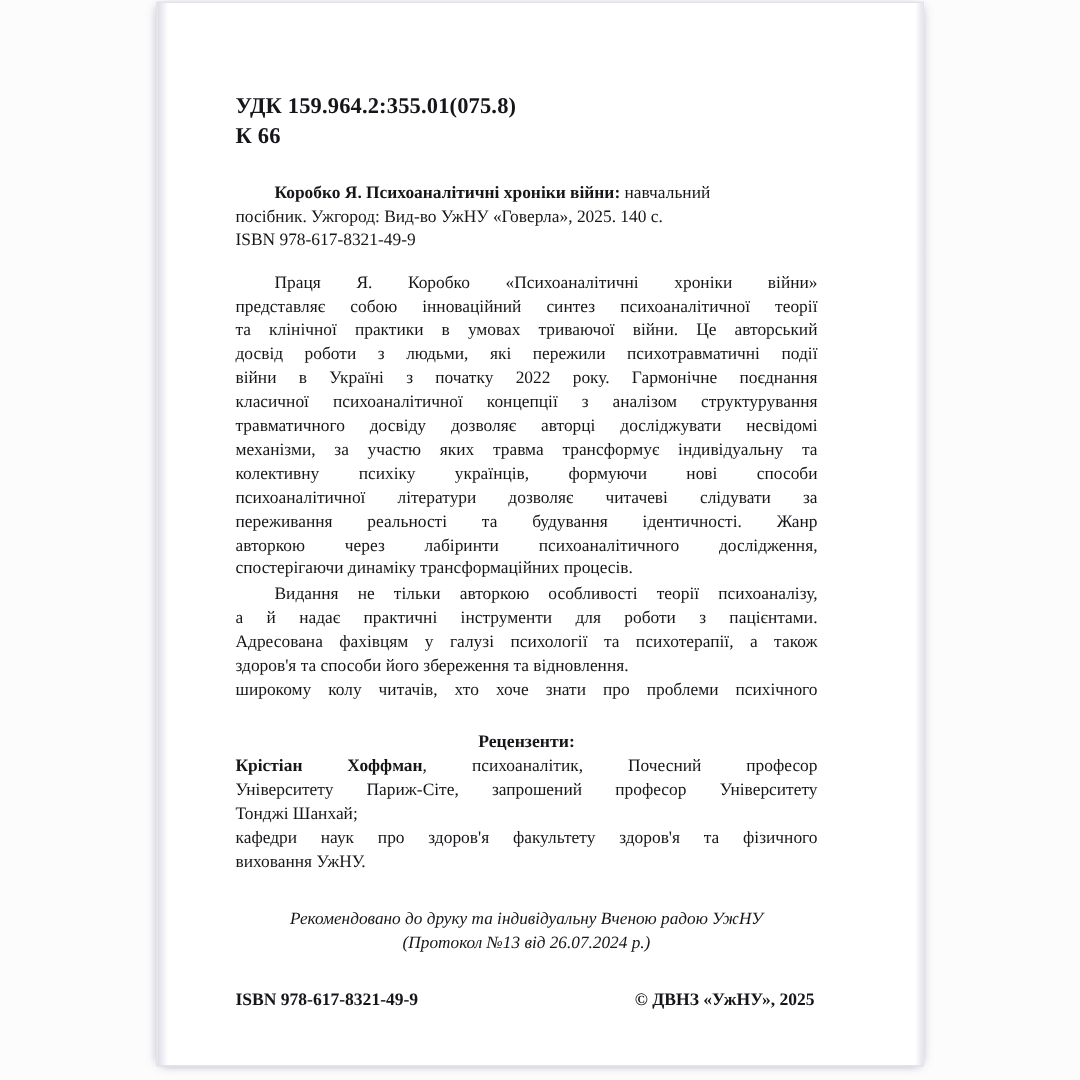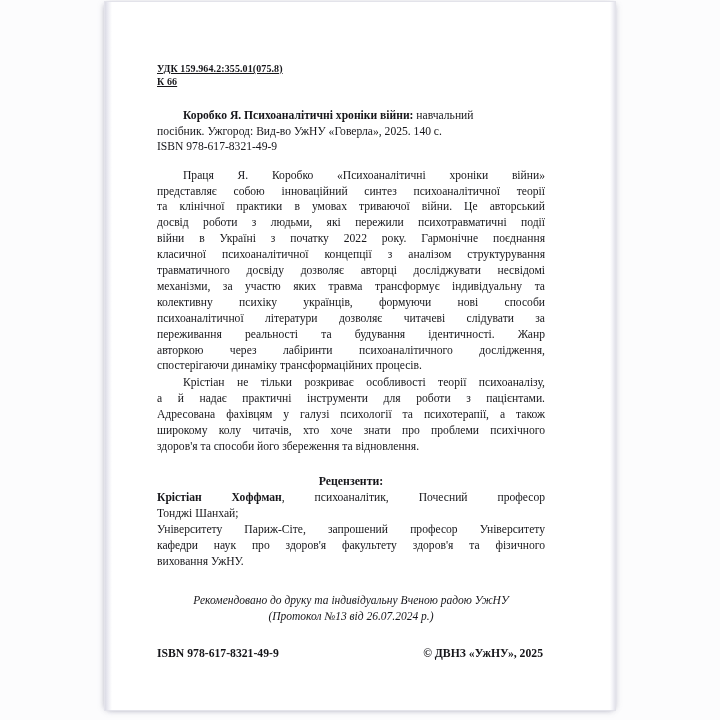--- a/index.html
+++ b/index.html
@@ -72,24 +72,23 @@
   }
 
   .line {
     white-space: nowrap;
   }
 
   .bold { font-weight: bold; }
 
   .cat-block {
     font-weight: bold;
-    font-size: 10px;
+    font-size: 15px;
     line-height: 1.30;
     letter-spacing: 0.1px;
-    text-decoration: underline;
   }
 
   .imprint {
     margin-top: 20px;
     text-align: justify;
     text-justify: inter-word;
     font-size: 11.6px;
     line-height: 1.34;
   }
   .imprint .indent-run { display: inline-block; width: 26px; }
@@ -184,33 +183,33 @@
         <span class="jline">травматичного досвіду дозволяє авторці досліджувати несвідомі</span>
         <span class="jline">механізми, за участю яких травма трансформує індивідуальну та</span>
         <span class="jline">колективну психіку українців, формуючи нові способи</span>
         <span class="jline">психоаналітичної літератури дозволяє читачеві слідувати за</span>
         <span class="jline">переживання реальності та будування ідентичності. Жанр</span>
         <span class="jline">авторкою через лабіринти психоаналітичного дослідження,</span>
         <span class="jline last">спостерігаючи динаміку трансформаційних процесів.</span>
       </div>
 
       <div class="body-para tight">
-        <span class="jline first">Крістіан не тільки розкриває особливості теорії психоаналізу,</span>
+        <span class="jline first">Видання не тільки авторкою особливості теорії психоаналізу,</span>
         <span class="jline">а й надає практичні інструменти для роботи з пацієнтами.</span>
         <span class="jline">Адресована фахівцям у галузі психології та психотерапії, а також</span>
+        <span class="jline last">здоров'я та способи його збереження та відновлення.</span>
         <span class="jline">широкому колу читачів, хто хоче знати про проблеми психічного</span>
-        <span class="jline last">здоров'я та способи його збереження та відновлення.</span>
       </div>
 
       <div class="rev-heading">Рецензенти:</div>
 
       <div class="rev-entry">
         <span class="jline"><span class="bold">Крістіан Хоффман</span><span>, психоаналітик, Почесний професор</span></span>
+        <span class="jline">Університету Париж-Сіте, запрошений професор Університету</span>
         <span class="jline last">Тонджі Шанхай;</span>
-        <span class="jline">Університету Париж-Сіте, запрошений професор Університету</span>
       </div>
 
       <div class="rev-entry">
         <span class="jline">кафедри наук про здоров'я факультету здоров'я та фізичного</span>
         <span class="jline last">виховання УжНУ.</span>
       </div>
 
       <div class="recommend">
         <div>Рекомендовано до друку та індивідуальну Вченою радою УжНУ</div>
         <div>(Протокол №13 від 26.07.2024 р.)</div>

